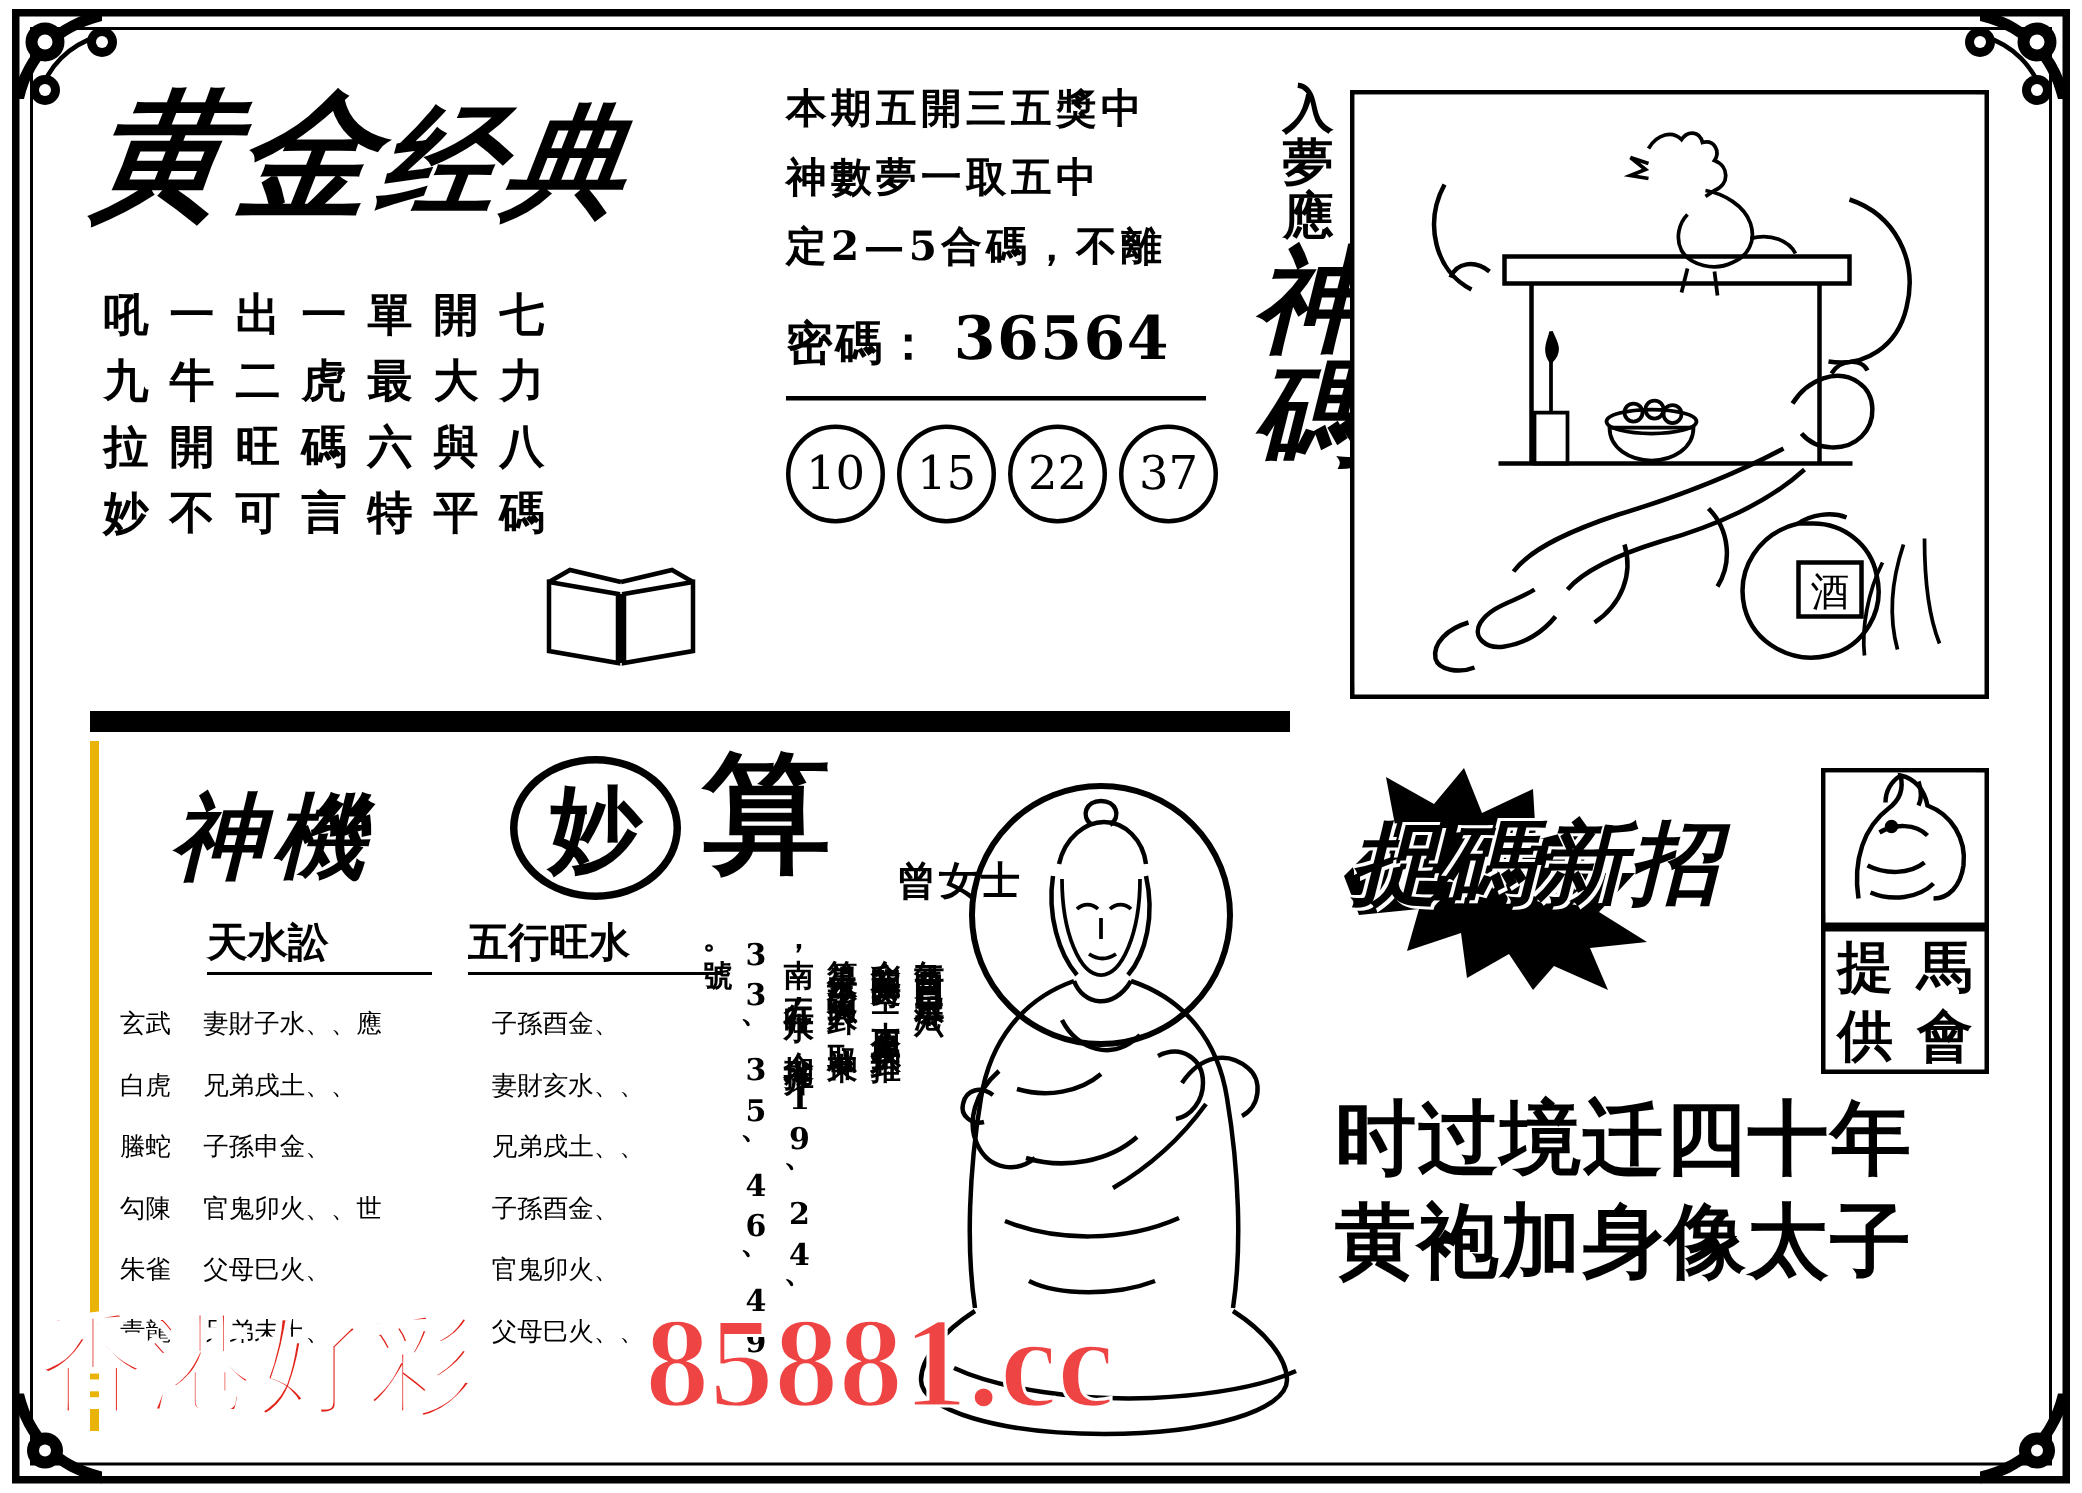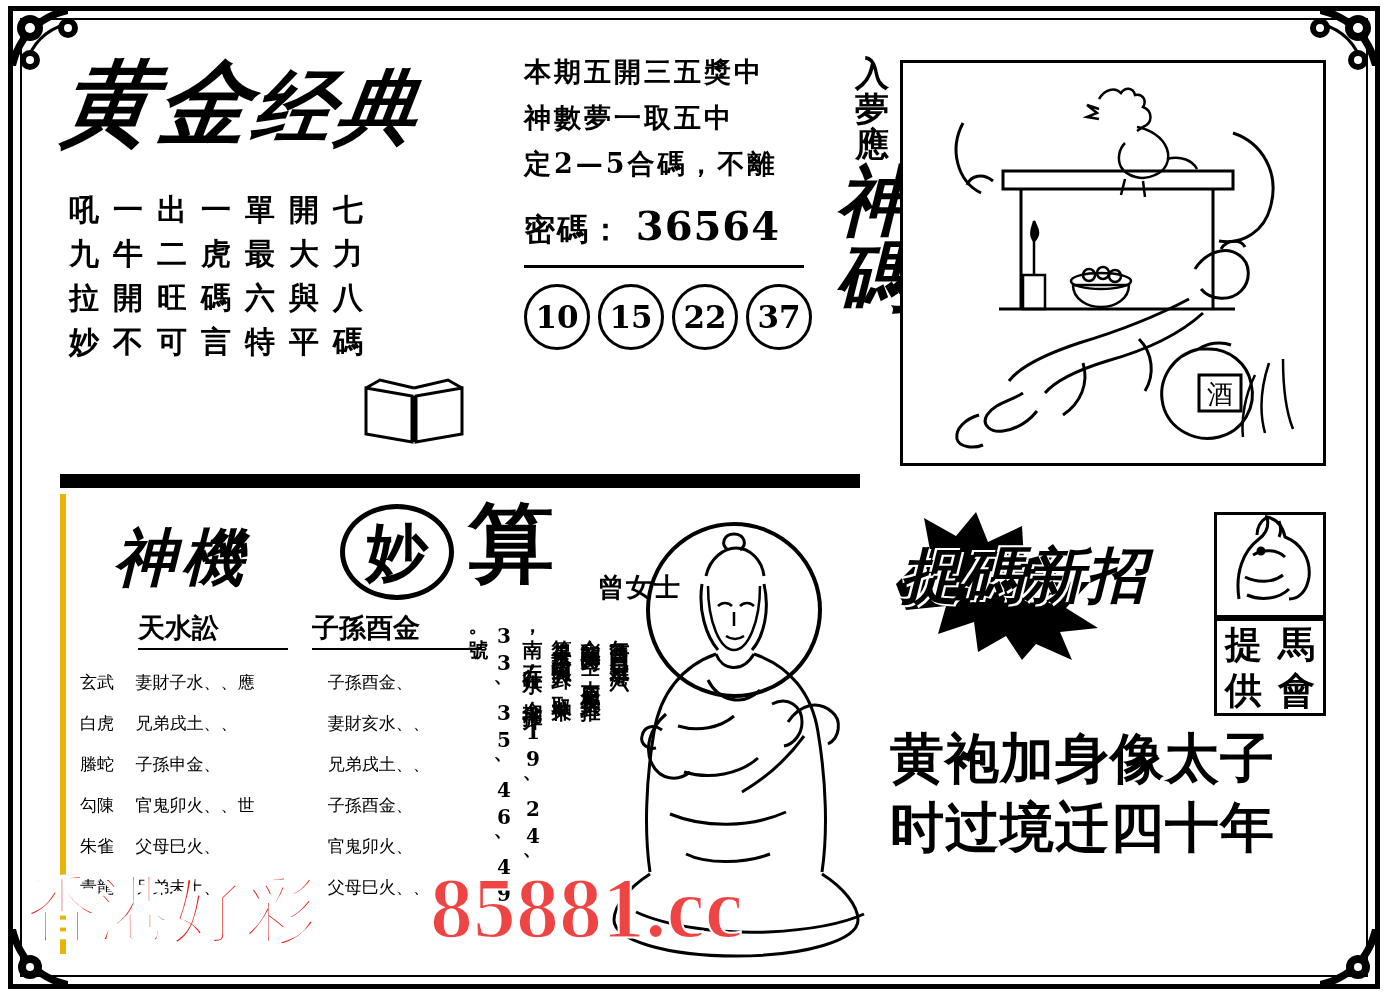--- a/index.html
+++ b/index.html
@@ -123,21 +123,21 @@
     margin-top: 16px;
     display: flex;
     gap: 8px;
   }
   .ball {
     width: 60px; height: 60px;
     border: 3px solid #000;
     border-radius: 50%;
     display: flex; align-items: center; justify-content: center;
     font-size: 31px;
-    font-weight: bold;
+    font-weight: normal;
     font-family: "DejaVu Serif", serif;
   }
 
   
   .vert-title {
     position: absolute;
     left: 802px; top: 22px;
     width: 72px;
     text-align: center;
     font-family: "Liberation Serif", serif;
@@ -543,21 +543,21 @@
     <div class="panel-oracle">
       <div class="oracle-head">
         <div class="shen-ji">神機</div>
         <div class="circle-word cw1">妙</div>
         <div class="miao-suan">算</div>
         <div class="lady">曾女士</div>
       </div>
 
       <div class="cols-head">
         <div class="ch-1">天水訟</div>
-        <div class="ch-2">子孫酉金</div>
+        <div class="ch-2">五行旺水</div>
       </div>
 
       <table class="hex-table">
         <tbody>
             <tr>
           <td class="lbl">玄武</td>
           <td class="c1">妻財子水、、應</td>
           <td class="c2">子孫酉金、</td>
         </tr>
         <tr>
@@ -661,22 +661,22 @@
     </div>
 
     <div class="ti-ma">
       <span>提</span>
       <span>馬</span>
       <span>供</span>
       <span>會</span>
     </div>
 
     <div class="slogan">
+      <div>时过境迁四十年</div>
       <div>黄袍加身像太子</div>
-      <div>时过境迁四十年</div>
     </div>
 
   </div>
 
   <div class="watermark">
     <div class="wm-text">香港好彩</div>
     <div class="wm-num">85881.cc</div>
   </div>
 
 </div>

